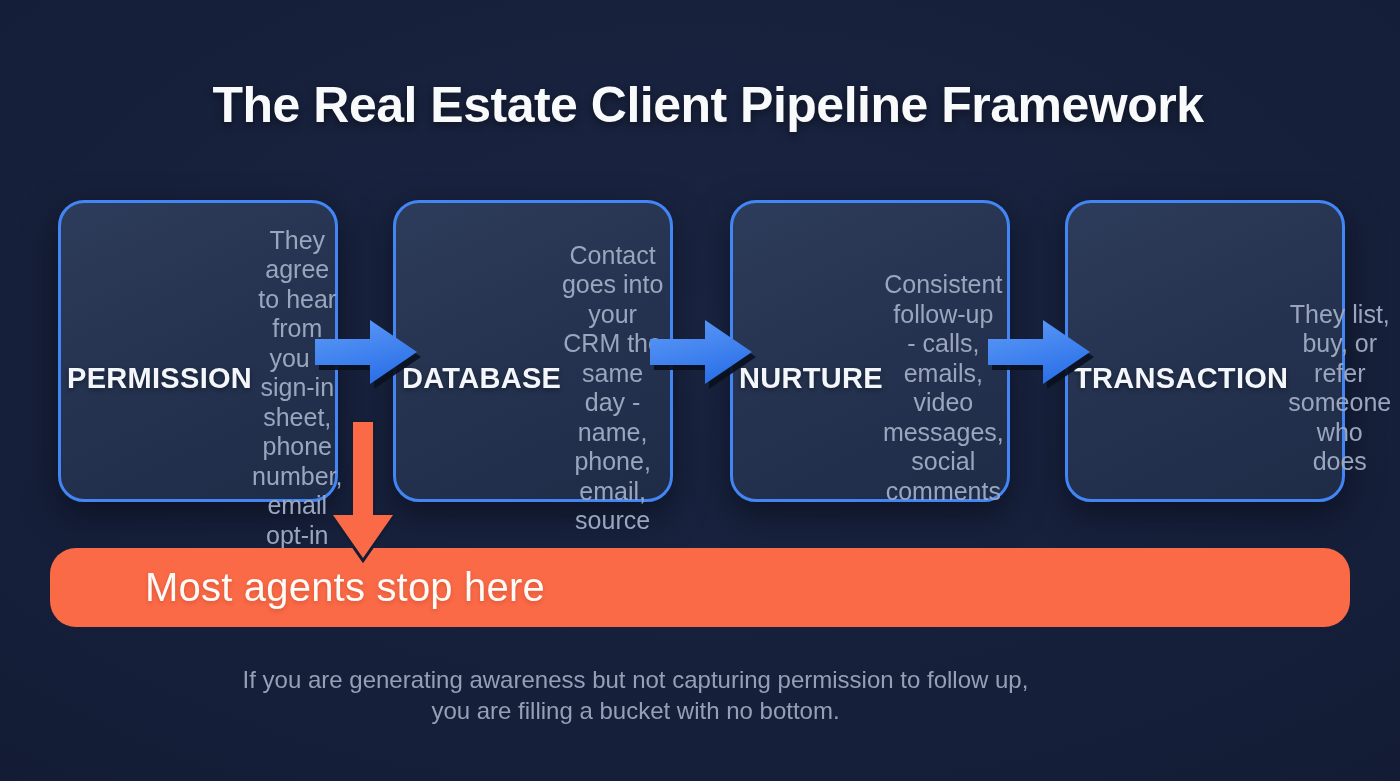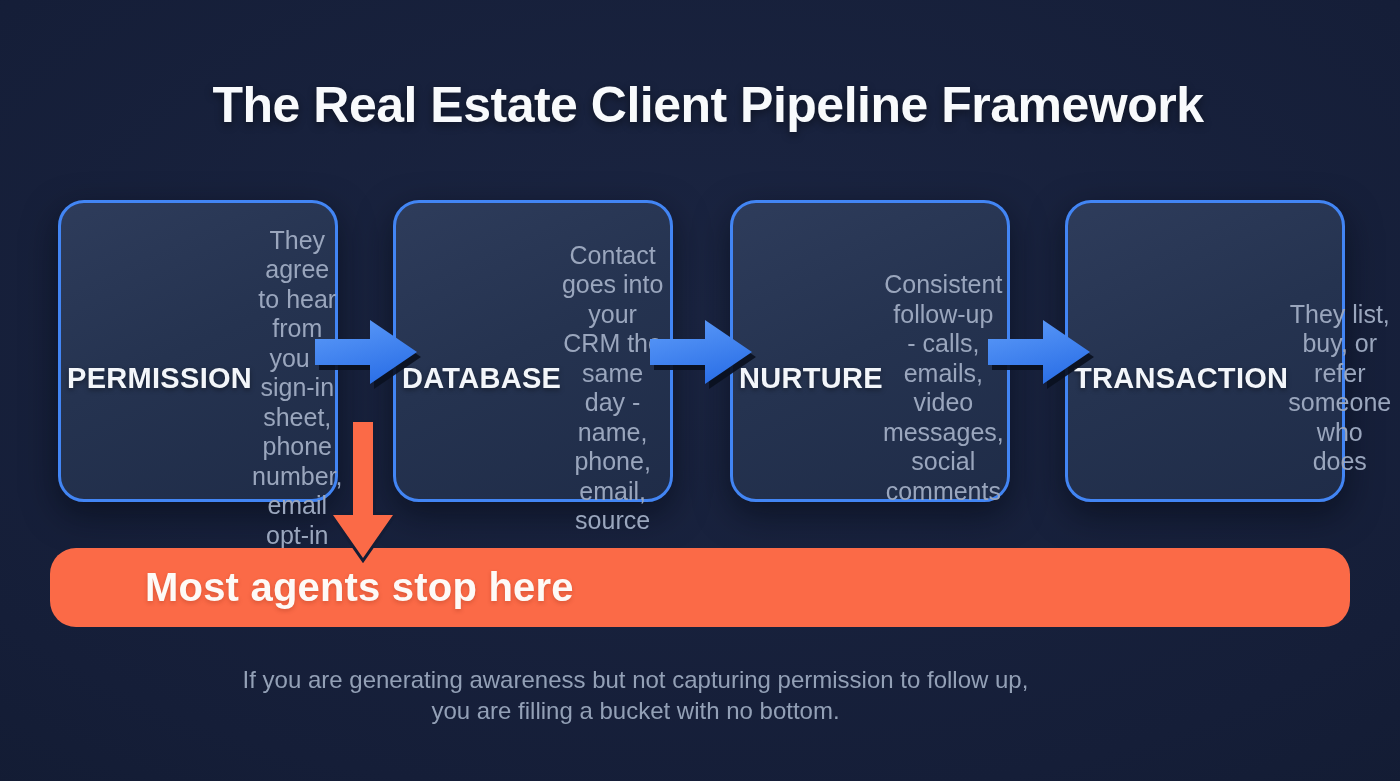--- a/index.html
+++ b/index.html
@@ -59,21 +59,21 @@
   .callout-banner{
     position:absolute;left:50px;top:548px;width:1300px;height:79px;
     box-sizing:border-box;
     background:var(--accent-orange, #fb6a47);
     border-radius:26px;
     z-index:2;
     display:flex;align-items:center;
     padding-left:95px;
   }
   .callout-label{
-    font-size:40px;font-weight:700;color:#fdfaf7;
+    font-size:40px;font-weight:400;color:#fdfaf7;
     letter-spacing:0.2px;
     text-shadow:0 2px 4px rgba(120,30,10,0.25);
     text-align:right;
   }
   .footnote{
     position:absolute;left:0;top:664px;width:1271px;
     text-align:center;
     font-size:24px;line-height:31px;
     color:#93a0b6;
     white-space:pre-line;

